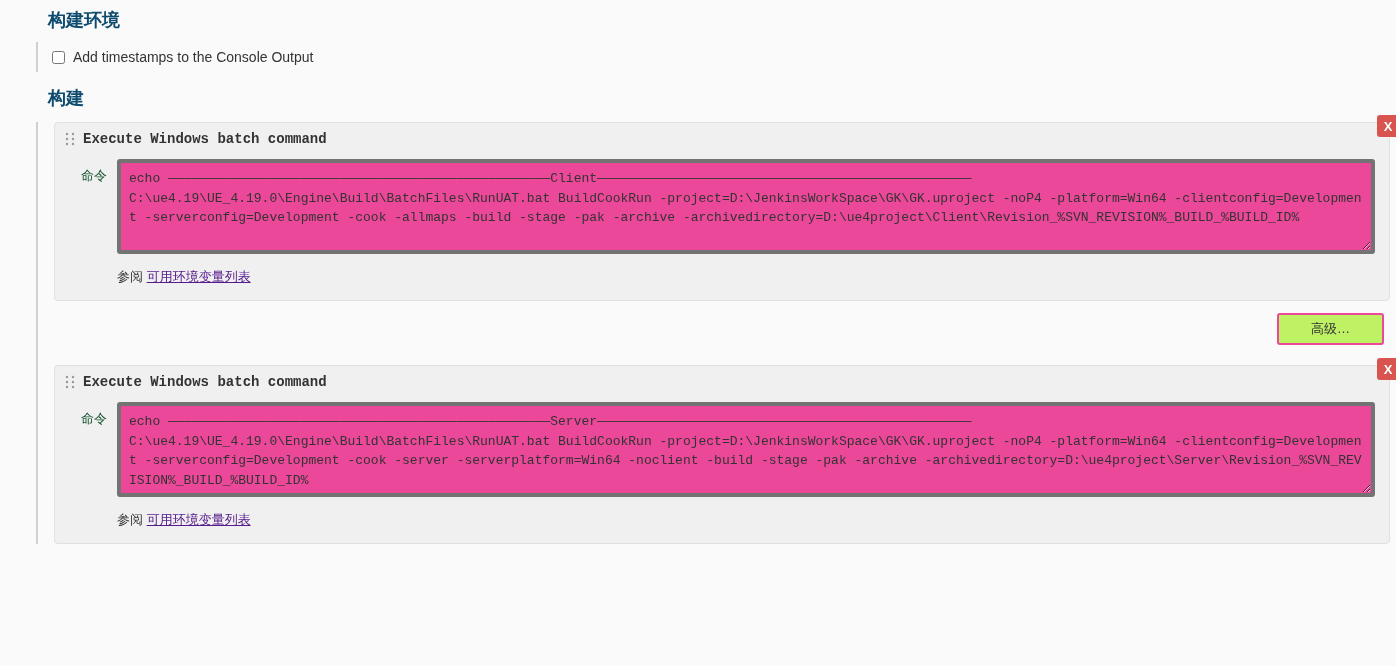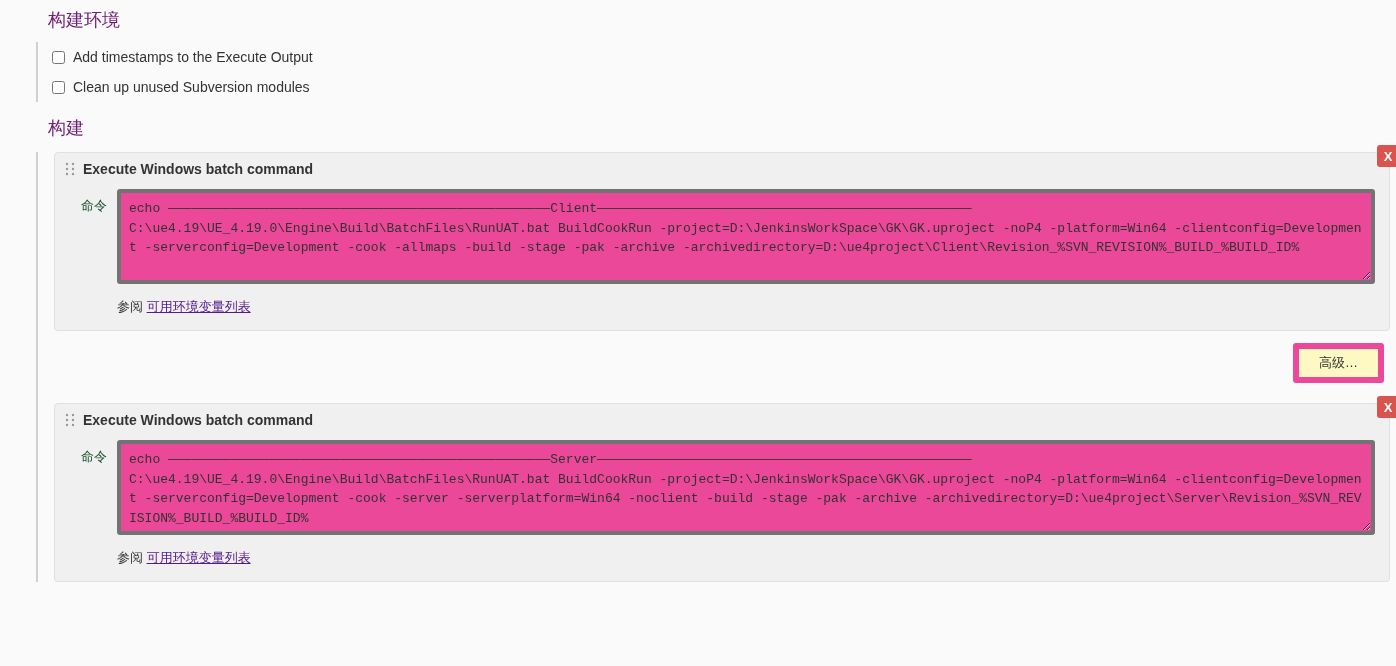--- a/index.html
+++ b/index.html
@@ -11,22 +11,22 @@
     body {
       font-family: Arial, "Microsoft YaHei", sans-serif;
       font-size: 13px;
       background: #fafafa;
       color: #333;
       width: 1396px;
     }
     
     .section-title {
       font-size: 18px;
-      font-weight: normal;
-      color: #701a75;
+      font-weight: bold;
+      color: #0c4a6e;
       padding: 8px 0 10px 48px;
     }
     
     .section-left-border {
       border-left: 2px solid #d0d0d0;
       margin-left: 36px;
     }
     
     .checkbox-row {
       padding: 7px 0 7px 14px;
@@ -57,20 +57,21 @@
       margin: 2px 6px 18px 16px;
     }
     
     .build-step-header {
       display: flex;
       align-items: center;
       padding: 8px 10px;
       font-weight: bold;
       font-size: 14px;
       color: #333;
+      font-family: Liberation Mono, monospace;
     }
     
     .drag-handle {
       display: inline-flex;
       margin-right: 8px;
       color: #999;
     }
     
     .drag-handle svg {
       width: 10px;
@@ -142,46 +143,42 @@
     .advanced-row {
       display: flex;
       justify-content: flex-end;
       padding: 0 6px 6px 0;
       margin-top: -6px;
       margin-bottom: 14px;
       margin-right: 6px;
     }
     
     .advanced-btn {
-      background: #fef9c3;
-      border: 6px solid #ec4899;
+      background: #bef264;
+      border: 2px solid #ec4899;
       border-radius: 3px;
-      padding: 5px 20px;
+      padding: 5px 32px;
       font-size: 13px;
       color: #333;
       cursor: pointer;
     }
     
     .spacer {
       height: 6px;
     }
   </style>
 </head>
 <body>
 
 <div class="section-title">构建环境</div>
 
 <div class="section-left-border">
   <div class="checkbox-row">
     <input type="checkbox" style="">
-    <span class="checkbox-label">Add timestamps to the Execute Output</span>
-  </div>
-  <div class="checkbox-row">
-    <input type="checkbox" style="">
-    <span class="checkbox-label">Clean up unused Subversion modules</span>
+    <span class="checkbox-label">Add timestamps to the Console Output</span>
   </div>
 </div>
 
 <div class="spacer"></div>
 
 <div class="section-title">构建</div>
 
 <div class="build-section">
 
   <div class="build-step">

